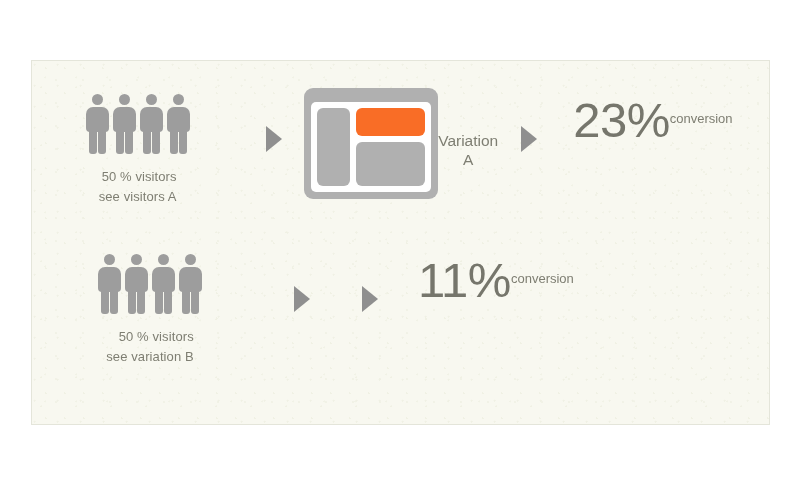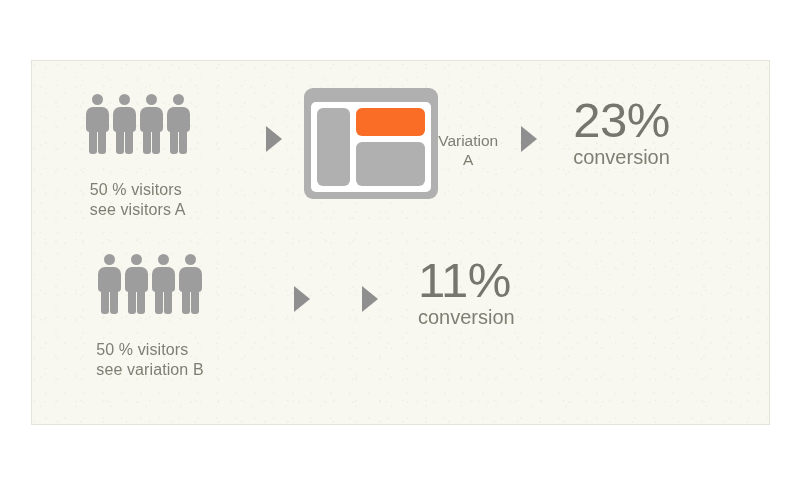--- a/index.html
+++ b/index.html
@@ -93,24 +93,24 @@
     top: 34px;
     width: 8px;
     height: 26px;
     border-radius: 0 0 3px 3px;
     background: #9d9d9d;
   }
   .person .leg-l { left: 3px; }
   .person .leg-r { left: 12px; }
 
   .visitor-caption {
-    margin-top: 24px;
-    text-align: left;
+    margin-top: 11px;
+    text-align: right;
     color: #7e7e72;
-    font-size: 16px;
+    font-size: 13px;
     line-height: 20px;
     letter-spacing: 0.1px;
   }
 
   
   .col-arrow {
     width: 68px;
     display: flex;
     justify-content: center;
     align-items: flex-start;
@@ -179,37 +179,37 @@
     color: #7e7e72;
     font-size: 15.5px;
     line-height: 19px;
     text-align: center;
   }
 
   
   .col-result {
     width: 235px;
     display: flex;
-    flex-direction: column;
+    flex-direction: row;
     align-items: flex-start;
     padding-top: 10px;
     padding-left: 14px;
     text-align: center;
   }
   .pct {
     color: #76766c;
     font-size: 49px;
     line-height: 53px;
     font-weight: normal;
     letter-spacing: -0.5px;
   }
   .conv-label {
-    margin-top: 0;
+    margin-top: 14px;
     color: #7e7e72;
-    font-size: 20px;
+    font-size: 13px;
     line-height: 21px;
   }
 </style>
 </head>
 <body>
 
 <div id="stage">
   <div class="card">
 
     <div class="row row-a">

